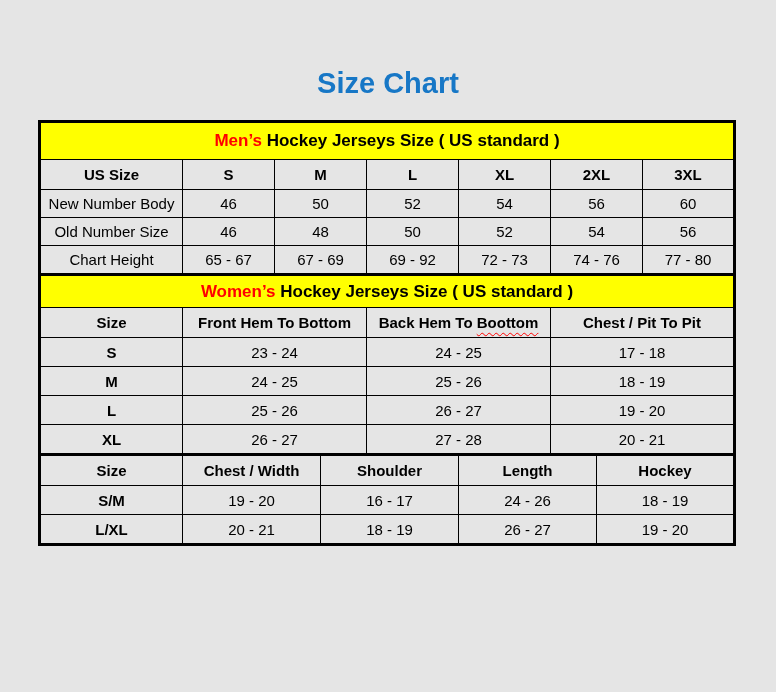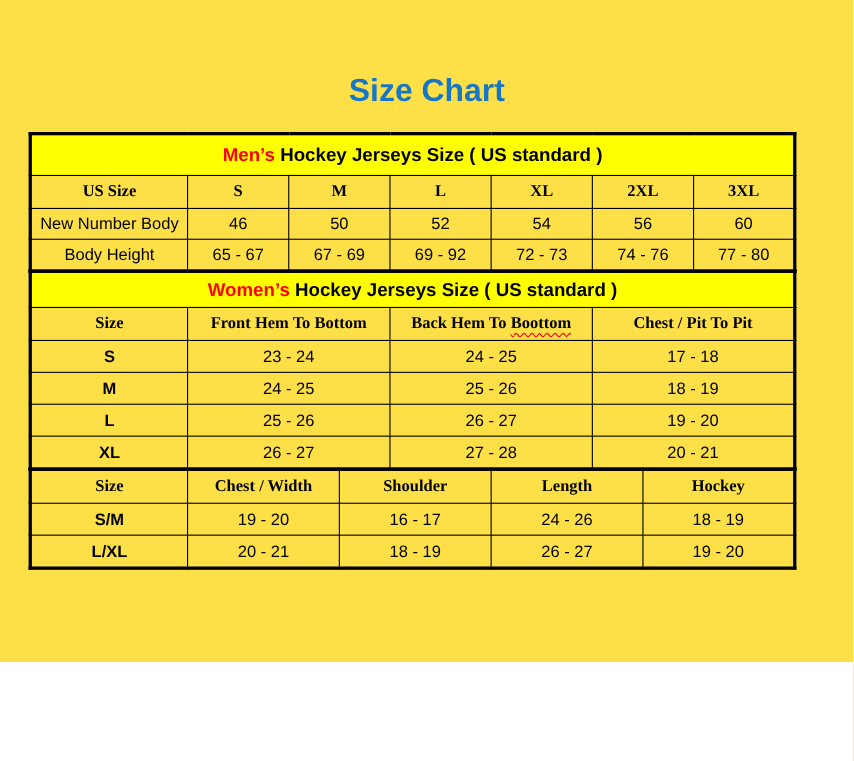--- a/index.html
+++ b/index.html
@@ -1,40 +1,40 @@
 <!DOCTYPE html>
 <html><head>
 <meta charset="utf-8">
 <style>
   html, body { margin: 0; padding: 0; background: #ffffff; }
   .page {
     position: relative;
     width: 776px;
-    height: 602px;
-    background: #fde047;
+    height: 692px;
+    background: #e5e5e5;
     font-family: "Liberation Sans", sans-serif;
     overflow: hidden;
     box-sizing: border-box;
   }
   .page-title {
     margin: 0;
     padding-top: 66px;
     text-align: center;
     font-size: 29px;
     line-height: 34px;
     font-weight: bold;
     color: #1777C6;
     letter-spacing: 0px;
   }
   .tables-wrap { margin-top: 20px; }
   table.sizes {
     border-collapse: collapse;
     table-layout: fixed;
     width: 696px;
-    margin-left: 26px;
+    margin-left: 38px;
     border: 3px solid #000000;
     padding-left: 20px;
   }
   table.sizes.stacked { margin-top: -3px; }
   .sizes td {
     border: 1.5px solid #000000;
     text-align: center;
     vertical-align: middle;
     color: #000000;
     font-size: 15px;
@@ -42,21 +42,21 @@
     overflow: hidden;
     white-space: nowrap;
   }
   .sizes td.band {
     background: #FFFF00;
     font-size: 17px;
     font-weight: bold;
     height: 36px;
   }
   .sizes td.band .accent { color: #FF0000; }
-  .sizes tr.hdr td { font-weight: bold; height: 29px; font-family: Liberation Serif, serif; }
+  .sizes tr.hdr td { font-weight: bold; height: 29px; }
   .sizes tr.data td { height: 27px; font-weight: normal; }
   .sizes tr.data td.bold-label { font-weight: bold; }
   table.women tr.data td, table.youth tr.data td { height: 28px; }
   table.women td.band, table.youth td.band { height: 31px; }
   .typo {
     text-decoration-line: underline;
     text-decoration-style: wavy;
     text-decoration-color: #FF0000;
     text-decoration-thickness: 1px;
     text-underline-offset: 4px;
@@ -97,21 +97,30 @@
       <tr class="data">
         <td>New Number Body</td>
         <td>46</td>
         <td>50</td>
         <td>52</td>
         <td>54</td>
         <td>56</td>
         <td>60</td>
       </tr>
       <tr class="data">
-        <td>Body Height</td>
+        <td>Old Number Size</td>
+        <td>46</td>
+        <td>48</td>
+        <td>50</td>
+        <td>52</td>
+        <td>54</td>
+        <td>56</td>
+      </tr>
+      <tr class="data">
+        <td>Chart Height</td>
         <td>65 - 67</td>
         <td>67 - 69</td>
         <td>69 - 92</td>
         <td>72 - 73</td>
         <td>74 - 76</td>
         <td>77 - 80</td>
       </tr>
     </tbody>
       </table>
 

